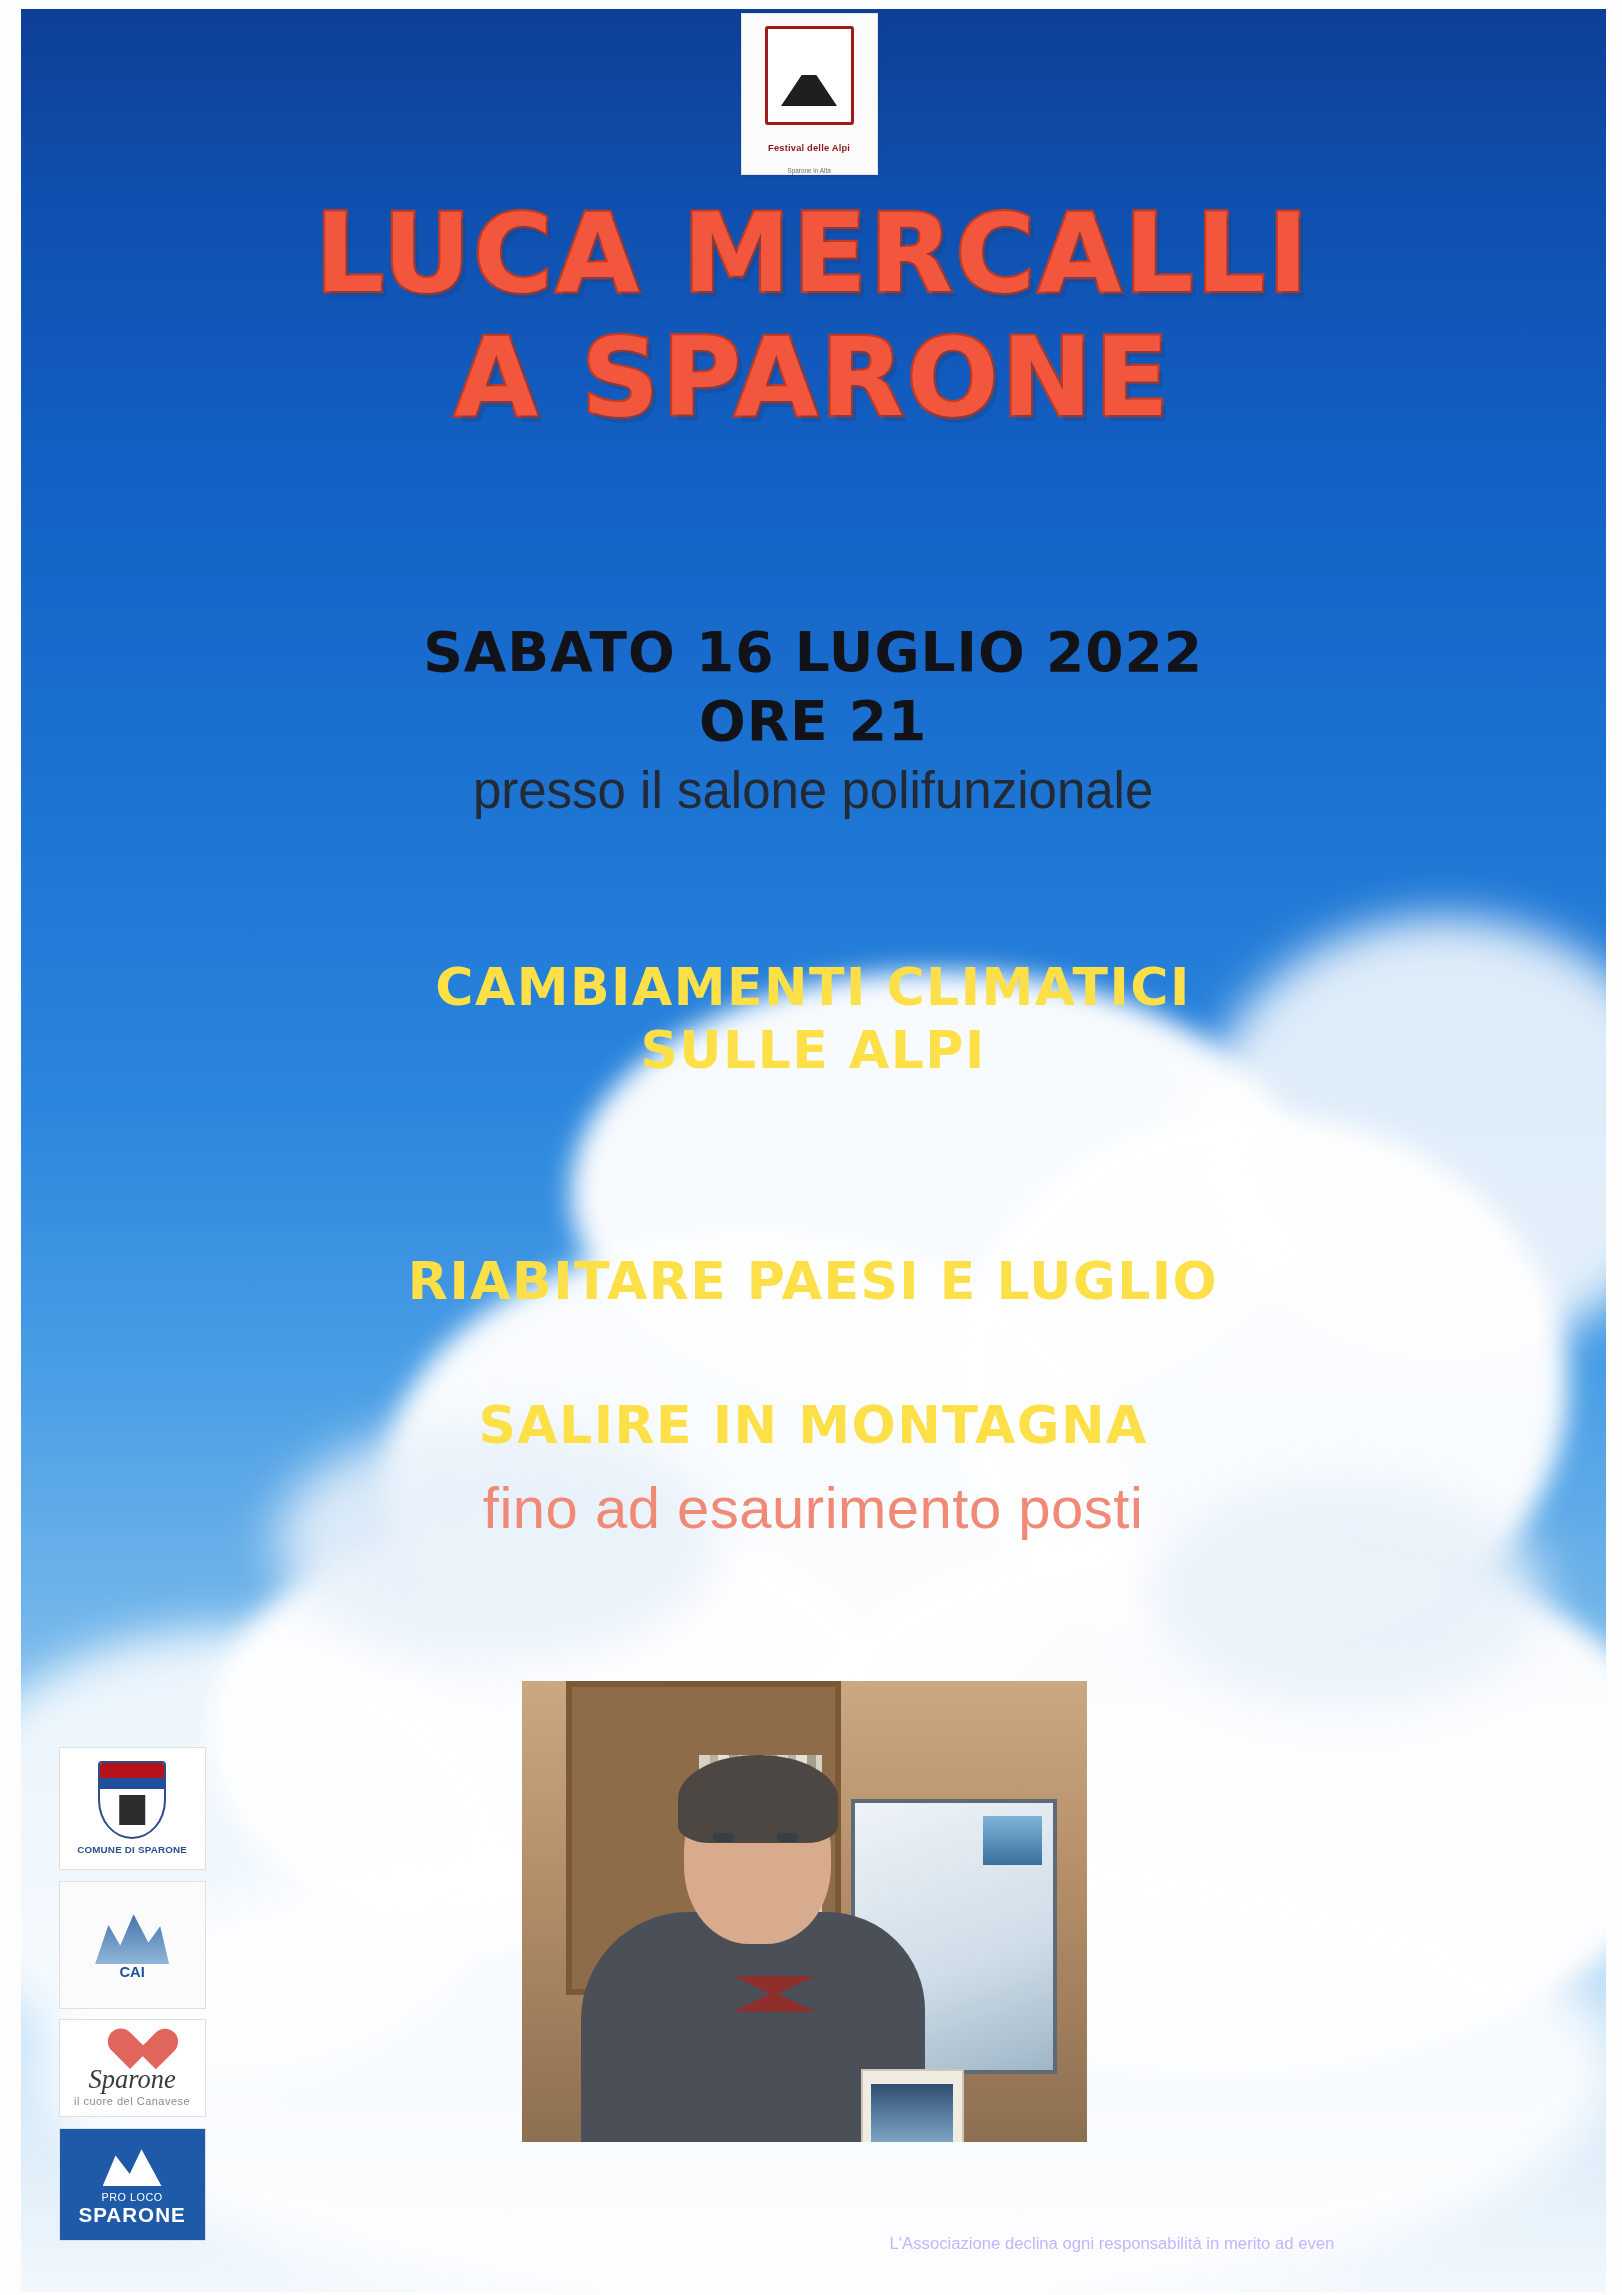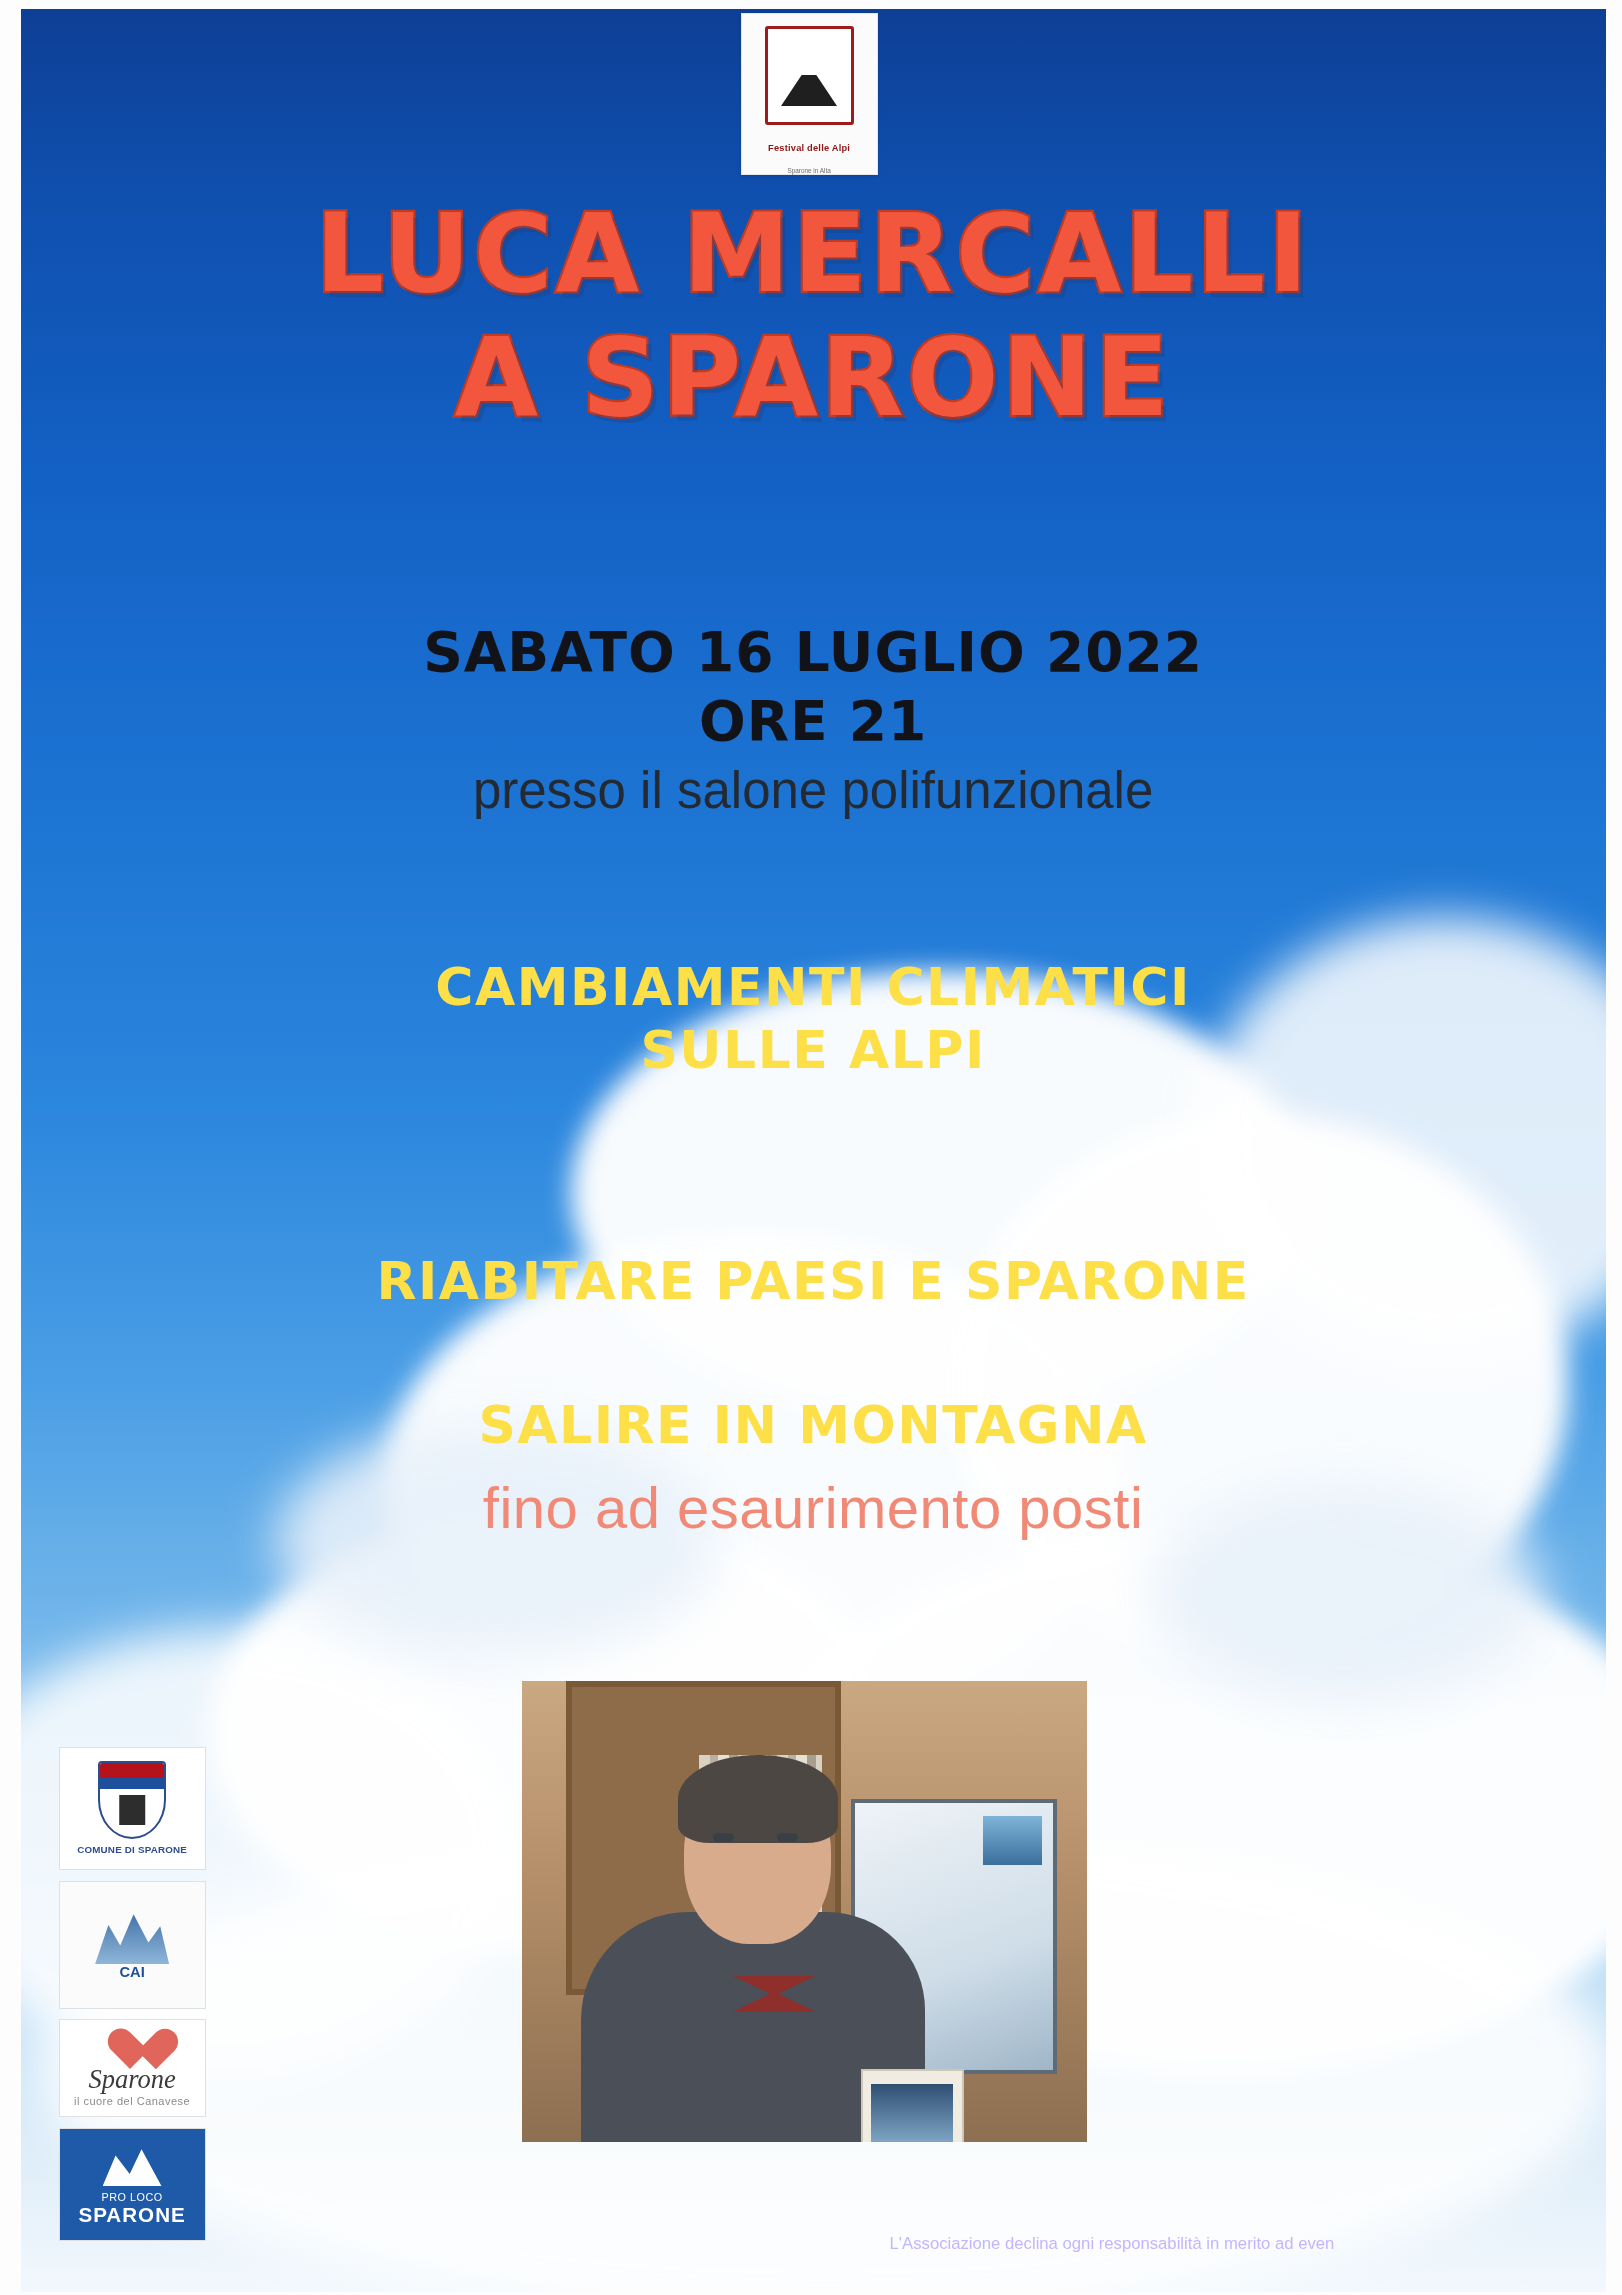--- a/index.html
+++ b/index.html
@@ -512,21 +512,21 @@
 
     <div class="datetime-block">
       <div class="date-line">SABATO 16 LUGLIO 2022</div>
       <div class="hour-line">ORE 21</div>
       <div class="venue-line">presso il salone polifunzionale</div>
     </div>
 
     <div class="topics">
       <div class="topic">CAMBIAMENTI CLIMATICI</div>
       <div class="topic">SULLE ALPI</div>
-      <div class="topic gap-a">RIABITARE PAESI E SPARONE</div>
+      <div class="topic gap-a">RIABITARE PAESI E LUGLIO</div>
       <div class="topic gap-b">SALIRE IN MONTAGNA</div>
       <div class="note">fino ad esaurimento posti</div>
     </div>
 
     <div class="photo">
       <div class="wall"></div>
       <div class="shelf"></div>
       <div class="books"></div>
       <div class="screen">
         <div class="thumb"></div>

